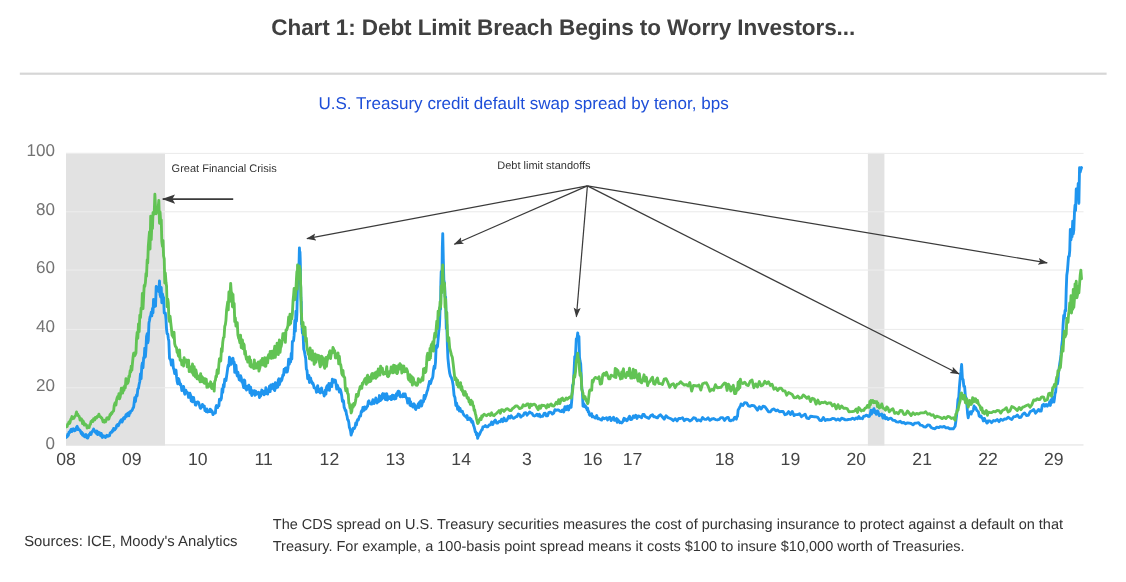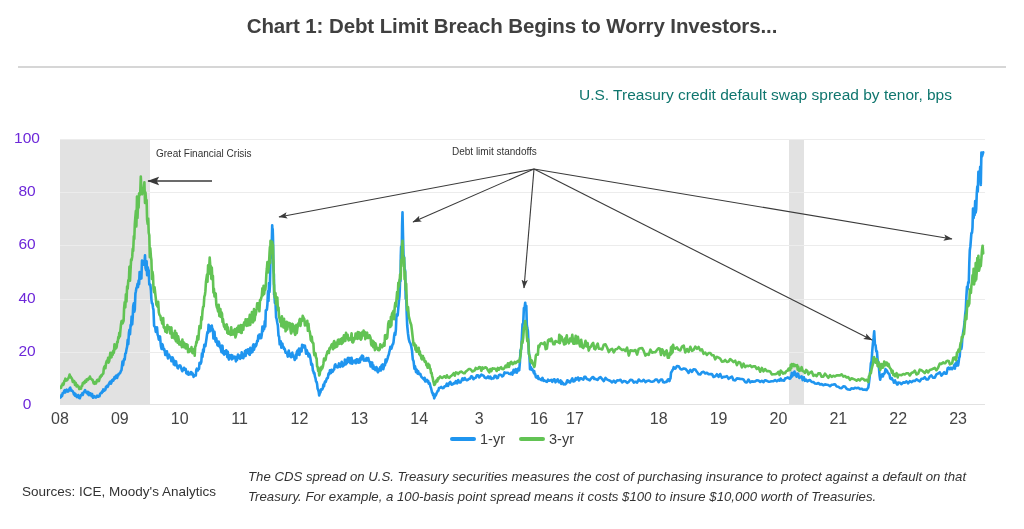--- a/index.html
+++ b/index.html
@@ -18,36 +18,36 @@
     text-align:center;
     font-size:20.5px;font-weight:bold;color:#404040;
     letter-spacing:-0.1px;
   }
   .divider{
     position:absolute;left:18px;top:66px;width:988px;height:2px;
     background:#d6d6d6;
   }
   .subtitle{
     position:absolute;left:0;top:86px;width:952px;
-    text-align:right;font-size:15.5px;color:#0f766e;
+    text-align:center;font-size:15.5px;color:#1d4ed8;
   }
 
   
   .plot-wrap{position:absolute;left:0;top:0;width:1024px;height:529px;}
   .plot{
     position:absolute;left:60px;top:139px;width:925px;height:266px;
     background:#ffffff;
   }
   .gridline{position:absolute;left:0;width:925px;height:1px;background:#ececec;}
   .axis-base{position:absolute;left:0;bottom:0;width:925px;height:1px;background:#e2e2e2;}
   .band{position:absolute;top:0;height:266px;background:#e2e2e2;}
 
   .ylab{
-    position:absolute;width:46px;text-align:center;
-    font-size:15.5px;color:#6d28d9;
+    position:absolute;width:46px;text-align:right;
+    font-size:15.5px;color:#737373;
   }
   .xlab{
     position:absolute;text-align:center;width:40px;
     font-size:16px;color:#444;top:410px;
   }
 
   
   .legend{
     position:absolute;left:0;top:431px;width:1024px;
     display:flex;justify-content:center;align-items:center;gap:14px;
@@ -65,21 +65,21 @@
 
   svg.overlay{position:absolute;left:0;top:0;width:1024px;height:529px;pointer-events:none;}
 
   
   .sources{
     position:absolute;left:22px;top:484px;
     font-size:13.5px;color:#333;
   }
   .note{
     position:absolute;left:248px;top:467px;width:760px;
-    font-size:13.2px;font-style:italic;color:#333;line-height:1.48;
+    font-size:13.2px;color:#333;line-height:1.48;
   }
 </style>
 </head>
 <body>
 
 <div class="chart-card">
 
   <div class="title">Chart 1: Debt Limit Breach Begins to Worry Investors...</div>
   <div class="divider"></div>
   <div class="subtitle">U.S. Treasury credit default swap spread by tenor, bps</div>
@@ -122,21 +122,21 @@
         <div class="xlab" style="left: 339.353px;">13</div>
         <div class="xlab" style="left: 399.223px;">14</div>
         <div class="xlab" style="left: 459.094px;">3</div>
         <div class="xlab" style="left: 518.964px;">16</div>
         <div class="xlab" style="left: 555px;">17</div>
         <div class="xlab" style="left: 638.706px;">18</div>
         <div class="xlab" style="left: 698.576px;">19</div>
         <div class="xlab" style="left: 758.447px;">20</div>
         <div class="xlab" style="left: 818.317px;">21</div>
         <div class="xlab" style="left: 878.188px;">22</div>
-        <div class="xlab" style="left: 938.058px;">23</div>
+        <div class="xlab" style="left: 938.058px;">29</div>
       </div>
 
     <svg class="overlay">
       <defs>
         <marker id="ah" markerWidth="9" markerHeight="9" refX="7.5" refY="3.2" orient="auto" markerUnits="strokeWidth">
           <path d="M0,0.3 L8,3.2 L0,6.1 L1.7,3.2 z" fill="#3a3a3a"></path>
         </marker>
       </defs>
 
       <line x1="212" y1="181" x2="148" y2="181" stroke="#3a3a3a" stroke-width="1.5" marker-end="url(#ah)"></line>
@@ -144,29 +144,19 @@
       <line x1="534" y1="169" x2="279" y2="217" stroke="#3a3a3a" stroke-width="1.1" marker-end="url(#ah)"></line>
       <line x1="534" y1="169" x2="413" y2="222" stroke="#3a3a3a" stroke-width="1.1" marker-end="url(#ah)"></line>
       <line x1="534" y1="169" x2="524" y2="288" stroke="#3a3a3a" stroke-width="1.1" marker-end="url(#ah)"></line>
       <line x1="534" y1="169" x2="872" y2="340" stroke="#3a3a3a" stroke-width="1.1" marker-end="url(#ah)"></line>
       <line x1="534" y1="169" x2="952" y2="239" stroke="#3a3a3a" stroke-width="1.1" marker-end="url(#ah)"></line>
     </svg>
 
     <div class="anno anno-gfc">Great Financial Crisis</div>
     <div class="anno anno-dls">Debt limit standoffs</div>
 
-    <div class="legend">
-      <div class="lg-item">
-        <span class="swatch" id="sw1" style="background: rgb(31, 149, 239);"></span>
-        <span>1-yr</span>
-      </div>
-      <div class="lg-item">
-        <span class="swatch" id="sw2" style="background: rgb(98, 195, 84);"></span>
-        <span>3-yr</span>
-      </div>
-    </div>
 
   </div>
 
   <div class="sources">Sources: ICE, Moody's Analytics</div>
   <div class="note">The CDS spread on U.S. Treasury securities measures the cost of purchasing insurance to protect against a default on that Treasury. For example, a 100-basis point spread means it costs $100 to insure $10,000 worth of Treasuries.</div>
 
 </div>
 
 </body></html>

